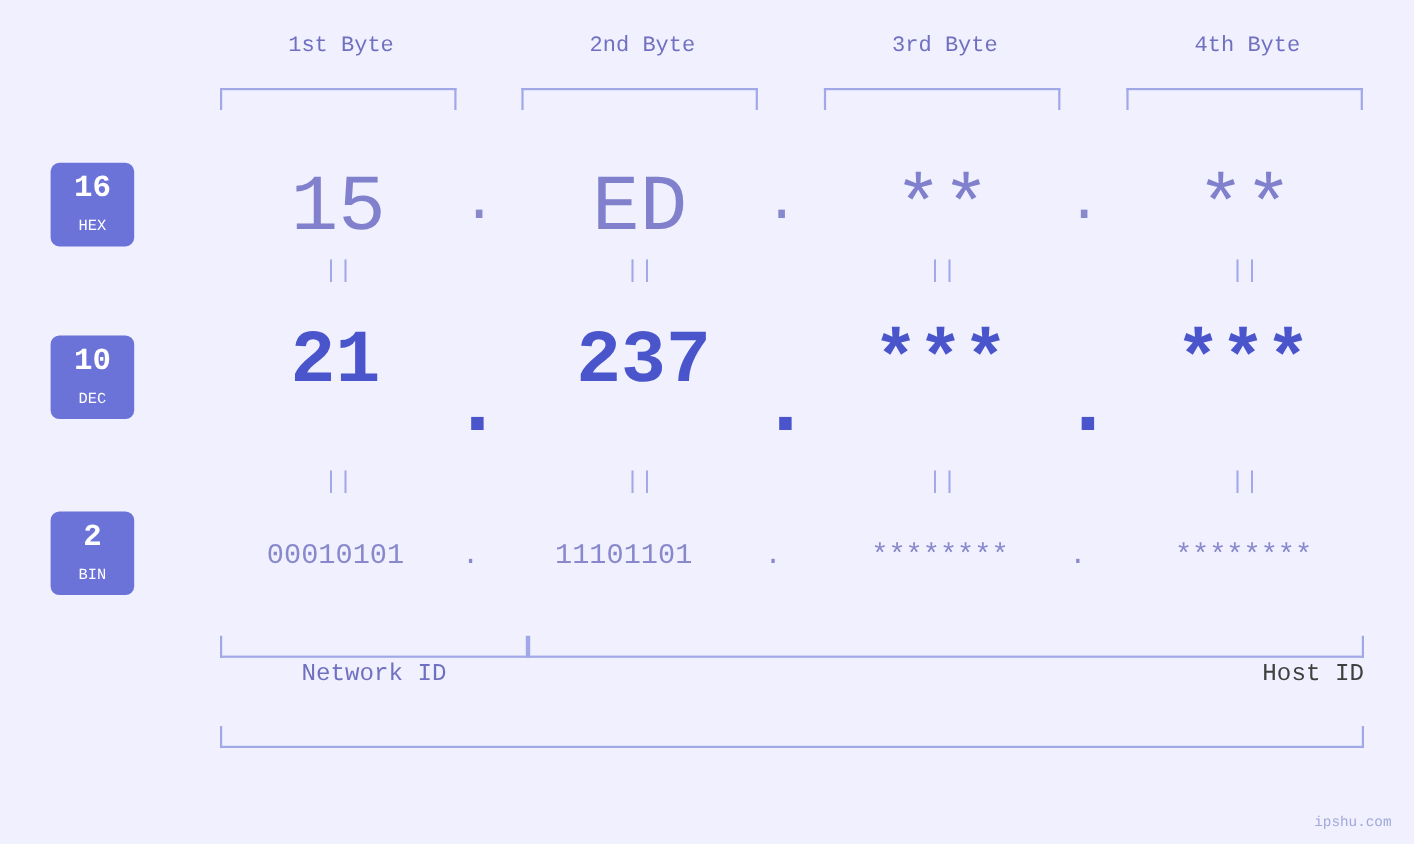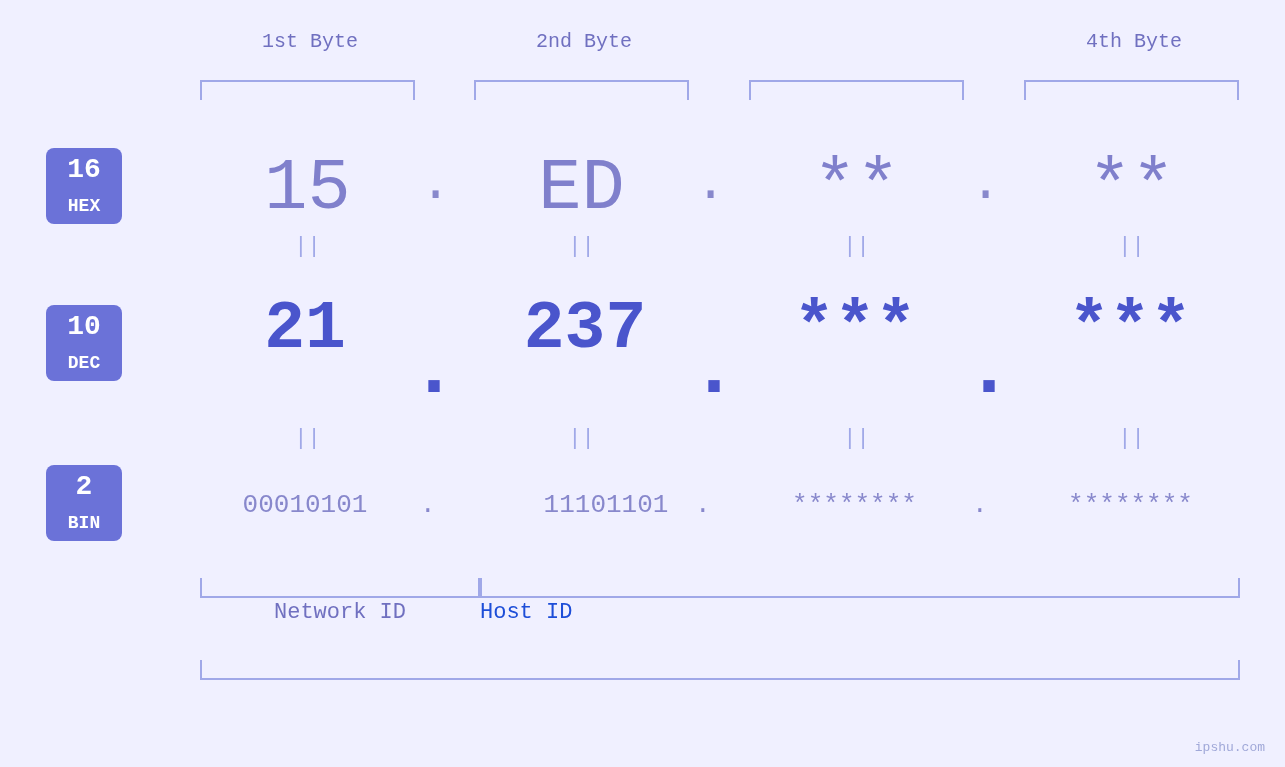--- a/index.html
+++ b/index.html
@@ -40,22 +40,22 @@
     .badge-dec { top: 305px; }
     .badge-bin { top: 465px; }
 
     .badge-num {
       font-size: 28px;
       font-weight: bold;
       line-height: 1;
     }
 
     .badge-label {
-      font-size: 18px;
-      font-weight: bold;
+      font-size: 14px;
+      font-weight: normal;
       margin-top: 12px;
     }
 
     
     .col-header {
       position: absolute;
       top: 30px;
       font-size: 20px;
       color: #7070c0;
       text-align: center;
@@ -178,23 +178,23 @@
       font-size: 22px;
       color: #7070c0;
       font-family: 'Courier New', Courier, monospace;
     }
 
     .host-id-label {
       position: absolute;
       top: 600px;
       left: 480px;
       width: 760px;
-      text-align: left;
+      text-align: right;
       font-size: 22px;
-      color: #1d4ed8;
+      color: #404040;
       font-family: 'Courier New', Courier, monospace;
     }
 
     
     .bracket-class {
       position: absolute;
       top: 660px;
       left: 200px;
       width: 1040px;
       height: 20px;
@@ -238,20 +238,21 @@
     <span class="badge-num">10</span>
     <span class="badge-label">DEC</span>
   </div>
   <div class="badge badge-bin">
     <span class="badge-num">2</span>
     <span class="badge-label">BIN</span>
   </div>
 
   <div class="col-header col1-header">1st Byte</div>
   <div class="col-header col2-header">2nd Byte</div>
+  <div class="col-header col3-header">3rd Byte</div>
   <div class="col-header col4-header">4th Byte</div>
 
   <div class="bracket-top bracket-top-col1"></div>
   <div class="bracket-top bracket-top-col2"></div>
   <div class="bracket-top bracket-top-col3"></div>
   <div class="bracket-top bracket-top-col4"></div>
 
   <div class="hex-val" style="left:200px;width:215px;">15</div>
   <div class="dot-hex" style="top:155px;left:420px;">.</div>
   <div class="hex-val" style="left:474px;width:215px;">ED</div>
@@ -273,21 +274,21 @@
   <div class="dot-dec" style="top:325px;left:965px;">.</div>
   <div class="dec-val" style="left:1015px;width:230px;">***</div>
 
   <div class="equals" style="top:428px;left:200px;width:215px;">||</div>
   <div class="equals" style="top:428px;left:474px;width:215px;">||</div>
   <div class="equals" style="top:428px;left:749px;width:215px;">||</div>
   <div class="equals" style="top:428px;left:1024px;width:215px;">||</div>
 
   <div class="bin-val" style="left:195px;width:220px;">00010101</div>
   <div class="dot-bin" style="top:490px;left:420px;">.</div>
-  <div class="bin-val" style="left:496px;width:220px;">11101101</div>
+  <div class="bin-val" style="left:457px;width:220px;">11101101</div>
   <div class="dot-bin" style="top:490px;left:695px;">.</div>
   <div class="bin-val" style="left:742px;width:225px;">********</div>
   <div class="dot-bin" style="top:490px;left:972px;">.</div>
   <div class="bin-val" style="left:1018px;width:225px;">********</div>
 
   <div class="bracket-network"></div>
   <div class="bracket-host"></div>
 
   <div class="network-id-label">Network ID</div>
   <div class="host-id-label">Host ID</div>

